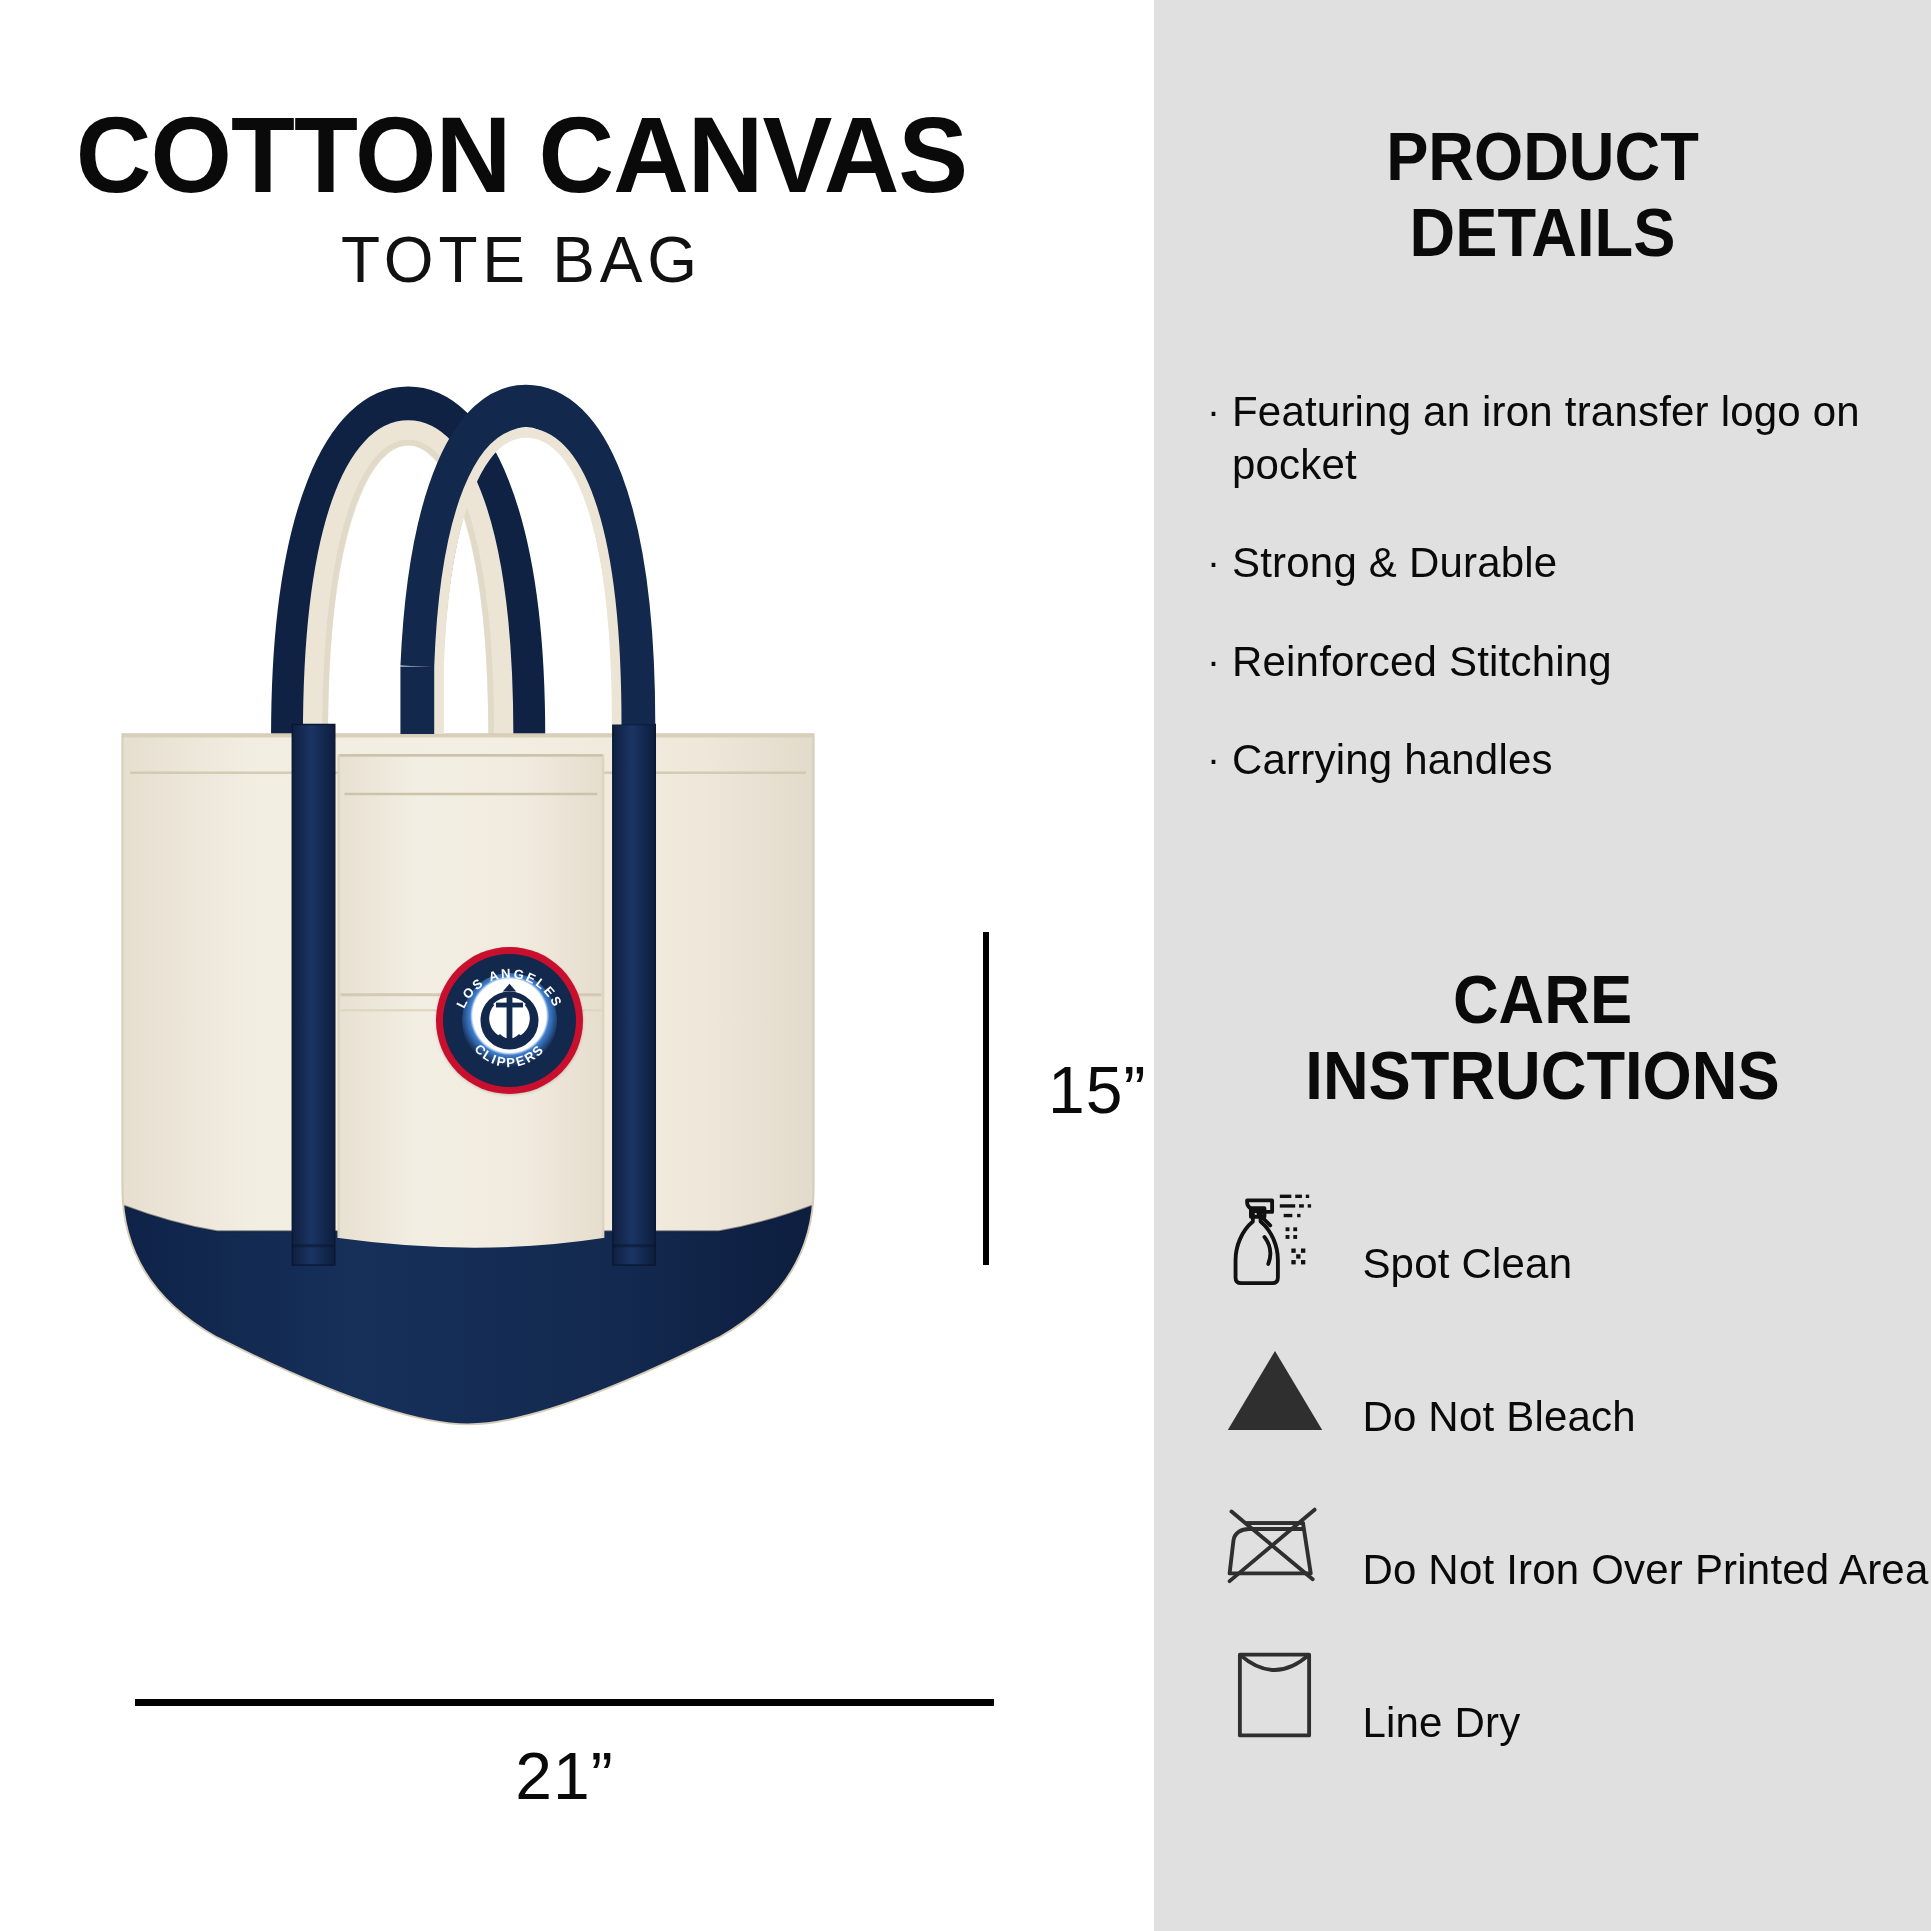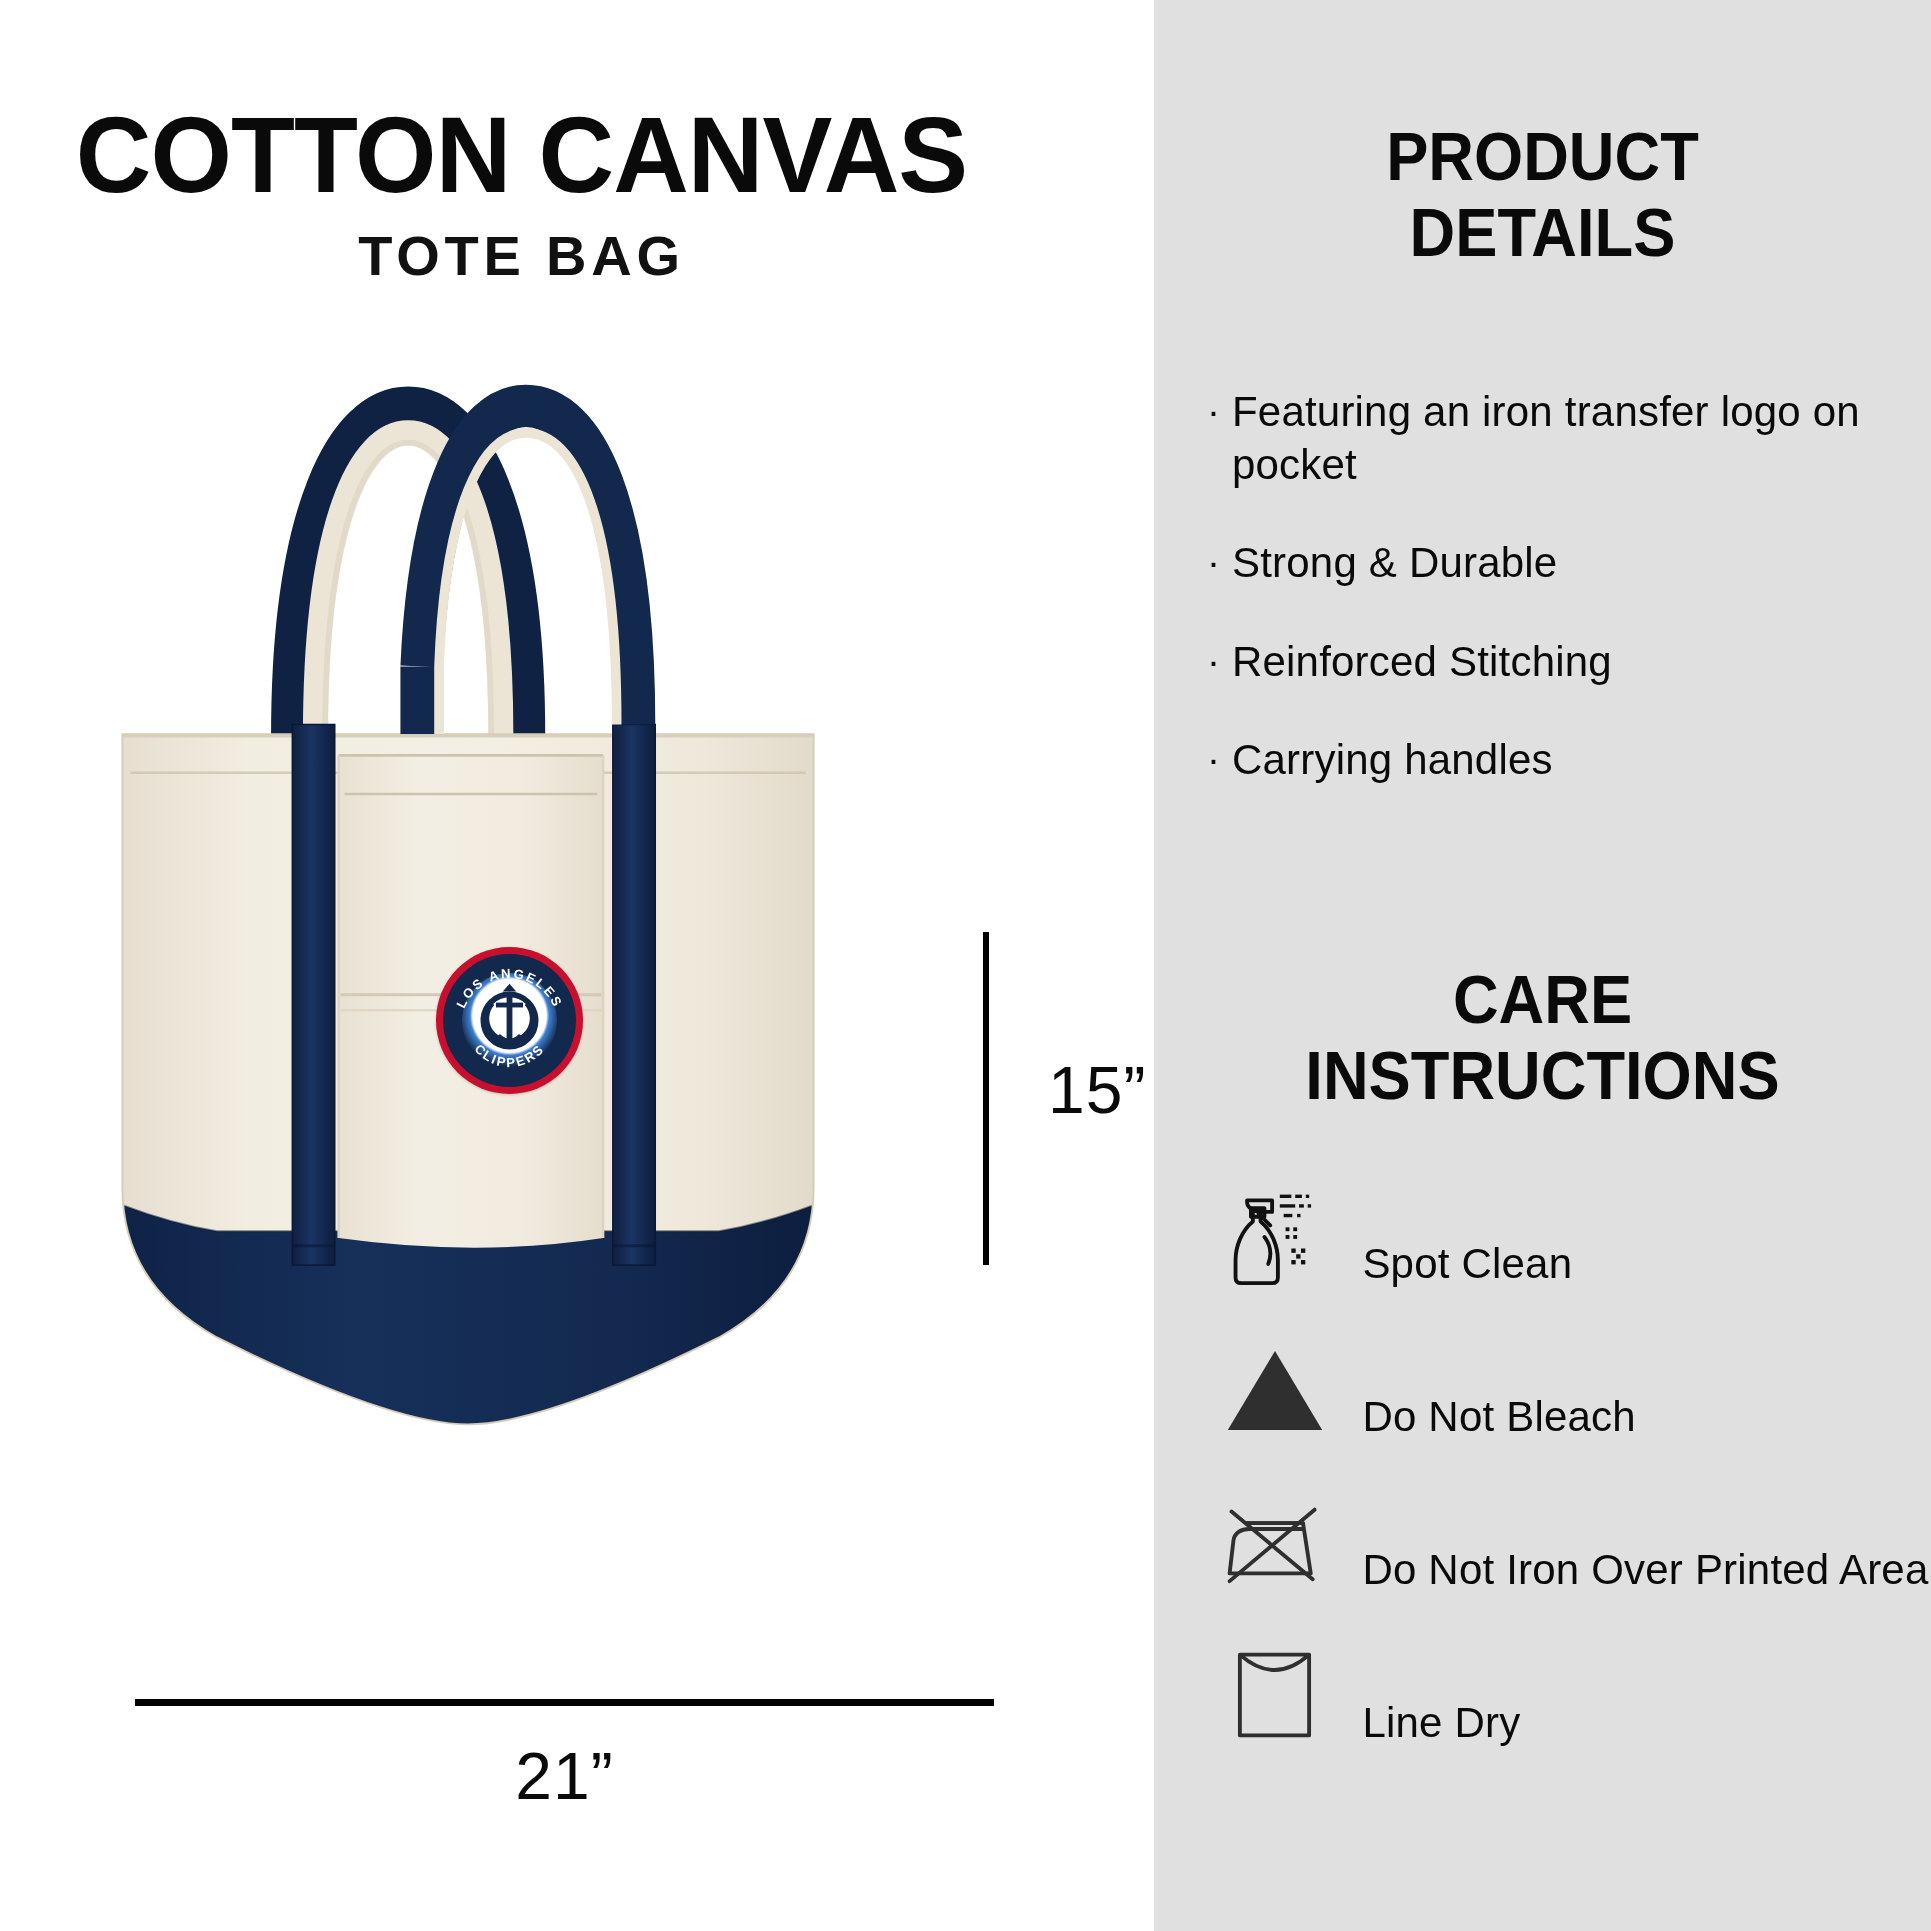--- a/index.html
+++ b/index.html
@@ -18,21 +18,21 @@
     background: #ffffff;
   }
   #title-block { position: absolute; left: 0; top: 101px; width: 1043px; text-align: center; }
   #title-main {
     font-size: 108px; font-weight: 700; letter-spacing: -1px;
     color: #0a0a0a; line-height: 1.0; white-space: nowrap;
     font-family: "Liberation Sans", sans-serif;
     transform: scaleX(0.97); transform-origin: center;
   }
   #title-sub {
-    font-size: 56px; font-weight: 700; letter-spacing: 4.8px;
+    font-size: 64px; font-weight: 400; letter-spacing: 4.8px;
     color: #111111; line-height: 1.18; margin-top: 13.5px; white-space: nowrap;
     font-family: "Liberation Sans", sans-serif;
   }
 
   
   #bag-figure { position: absolute; left: 101px; top: 319px; width: 734px; height: 1255px; }
   #bag-svg { display: block; width: 734px; height: 1255px; }
 
   
   #logo-patch {

